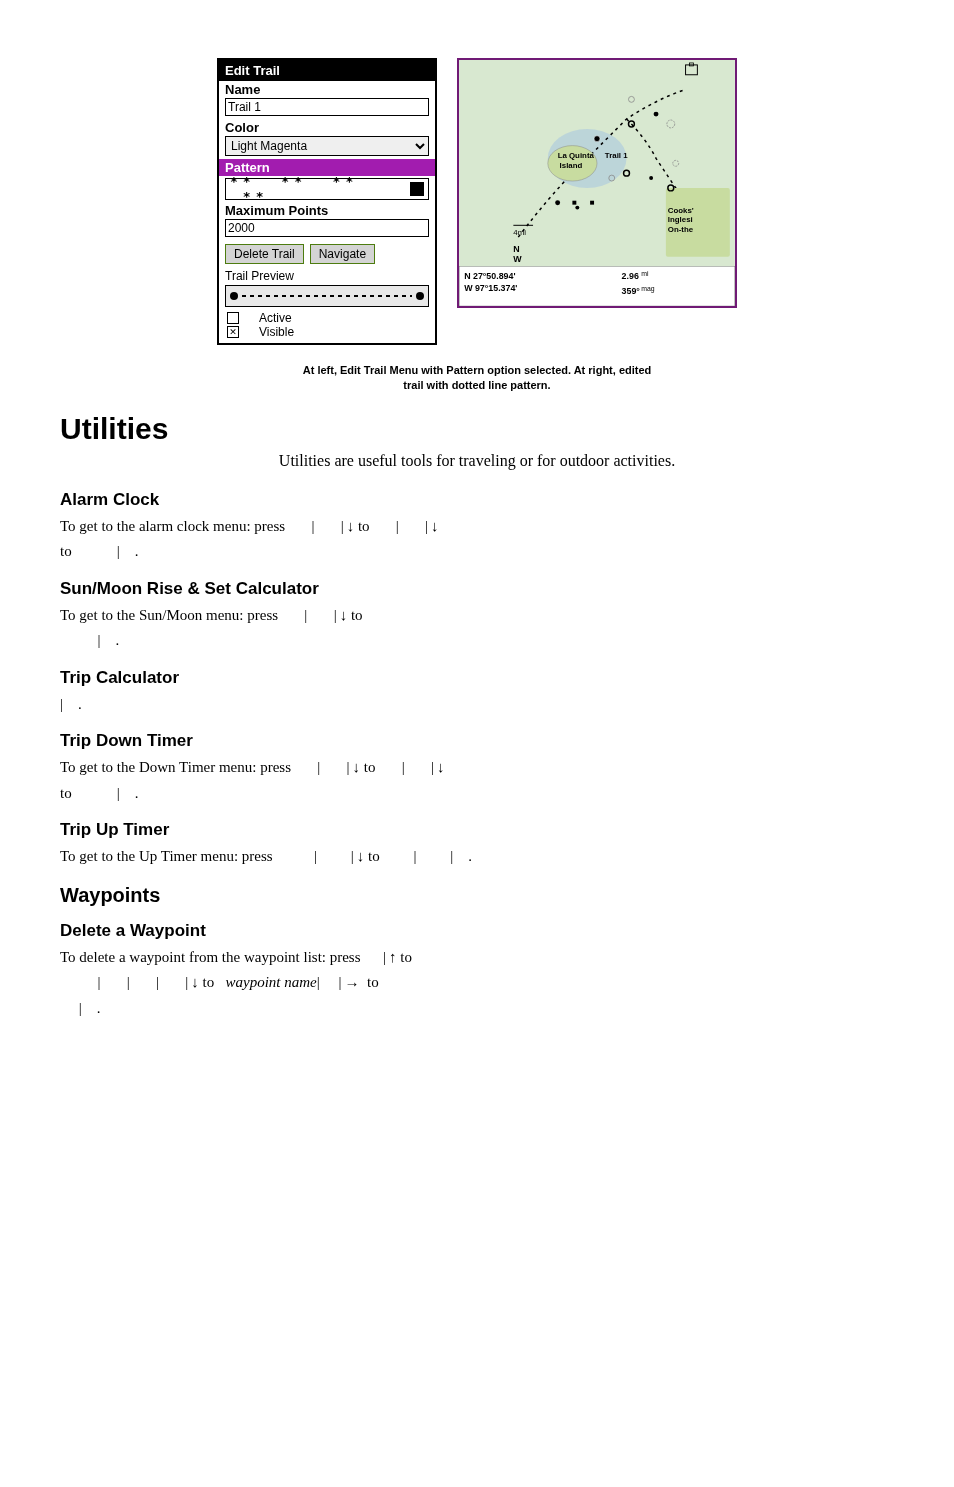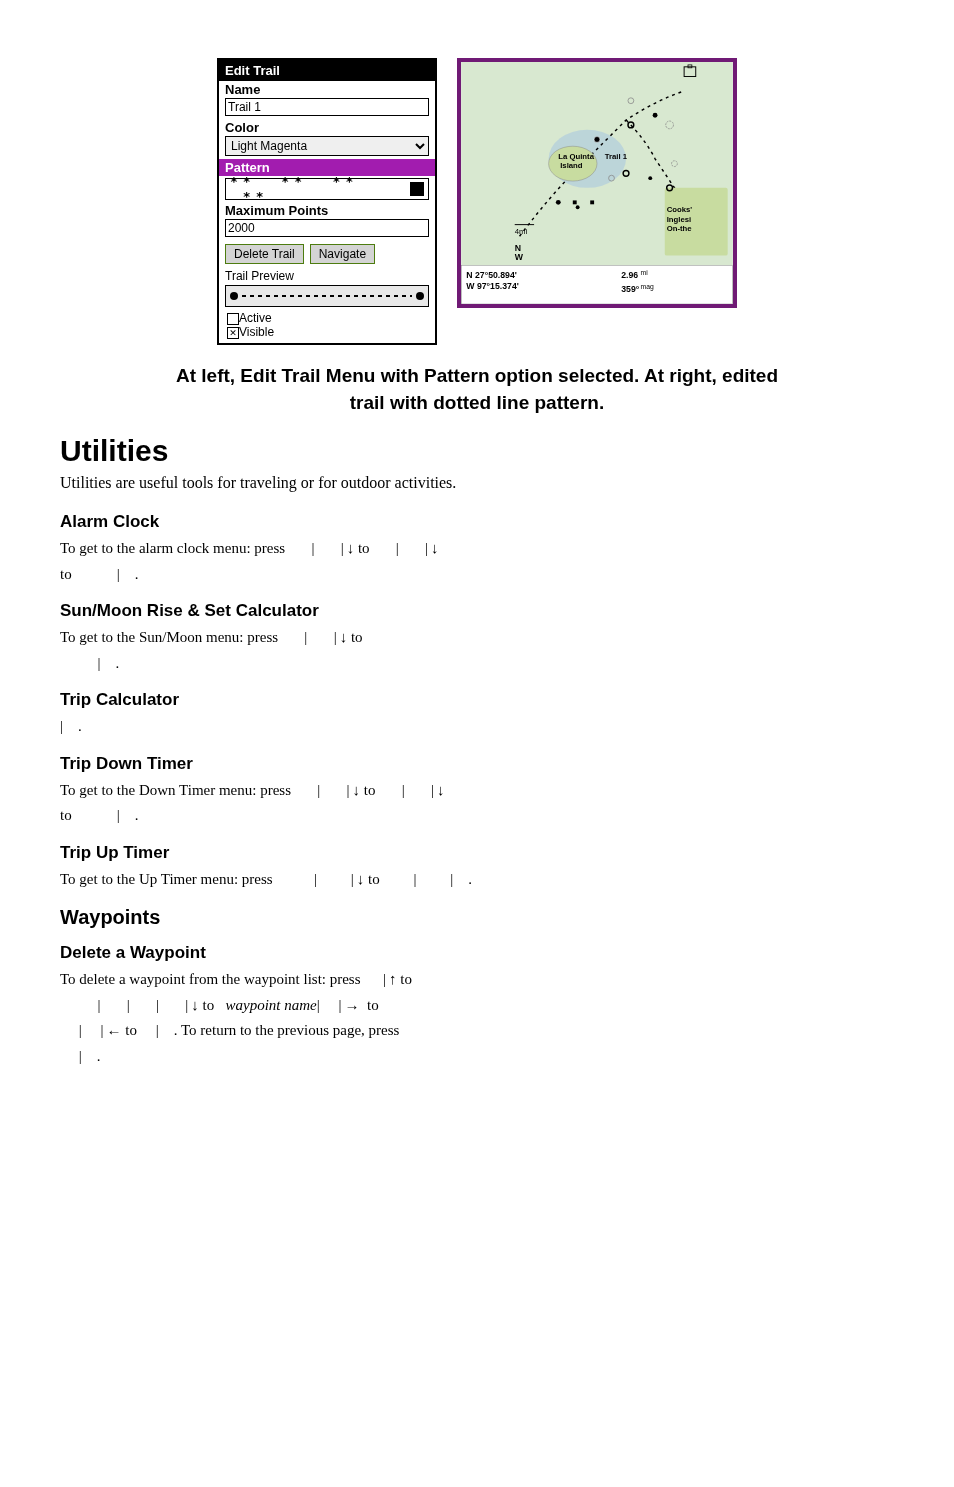--- a/index.html
+++ b/index.html
@@ -134,73 +134,74 @@
     }
     .checkbox-row {
       display: flex;
       flex-direction: column;
       margin: 2px 8px 4px 8px;
       font-size: 12px;
       font-family: Arial, Helvetica, sans-serif;
     }
     .checkbox-item {
       display: flex;
-      align-items: flex-end;
-      gap: 0;
+      align-items: center;
+      gap: 20px;
     }
     .cb-box {
       width: 12px;
       height: 12px;
       border: 1px solid #000;
       background: #fff;
       display: inline-flex;
       align-items: center;
       justify-content: center;
       font-size: 10px;
     }
     .cb-box.checked::after {
       content: '✕';
       font-size: 9px;
     }
 
     
     .map-panel {
       width: 280px;
       height: 250px;
-      border: 4px solid #701a75;
+      border: 2px solid #701a75;
       background: #e0e8e0;
       position: relative;
       overflow: hidden;
     }
     
     .map-svg {
       width: 100%;
       height: 100%;
     }
 
     
     .caption {
       text-align: center;
       font-weight: bold;
-      font-size: 19px;
+      font-size: 11px;
       margin-bottom: 18px;
       font-family: Arial, Helvetica, sans-serif;
       line-height: 1.4;
     }
 
     
     .section-heading {
       font-size: 30px;
       font-weight: bold;
       font-family: Arial, Helvetica, sans-serif;
       margin-bottom: 6px;
     }
     .section-intro {
       font-size: 16px;
       margin-bottom: 20px;
+      text-align: center;
     }
     .subsection-heading {
       font-size: 17px;
       font-weight: bold;
       font-family: Arial, Helvetica, sans-serif;
       margin-bottom: 4px;
       margin-top: 14px;
     }
     .instruction-block {
       margin-bottom: 14px;
@@ -429,23 +430,16 @@
     &nbsp;&nbsp;&nbsp;&nbsp;&nbsp;&nbsp;&nbsp;&nbsp;&nbsp;
     <span class="key-pipe">|</span>&nbsp;&nbsp;&nbsp;&nbsp;&nbsp;&nbsp;
     <span class="key-pipe">|</span>&nbsp;&nbsp;&nbsp;&nbsp;&nbsp;&nbsp;
     <span class="key-pipe">|</span>&nbsp;&nbsp;&nbsp;&nbsp;&nbsp;&nbsp;
     <span class="key-down">| ↓ to</span>&nbsp;&nbsp;
     <span class="italic-word">waypoint name</span><span class="key-pipe">|</span>&nbsp;&nbsp;&nbsp;&nbsp;
     <span class="key-right">| →&nbsp;&nbsp;to</span>
   </span>
   <span class="instruction-line">
     &nbsp;&nbsp;&nbsp;&nbsp;
-    <span class="key-pipe">|</span>&nbsp;&nbsp;&nbsp;&nbsp;
-    <span class="key-left">| ← to</span>&nbsp;&nbsp;&nbsp;&nbsp;
-    <span class="key-pipe">|</span>&nbsp;&nbsp;&nbsp;
-    <span>. To return to the previous page, press</span>
-  </span>
-  <span class="instruction-line">
-    &nbsp;&nbsp;&nbsp;&nbsp;
     <span class="key-pipe">|</span>&nbsp;&nbsp;&nbsp;
     <span>.</span>
   </span>
 </div>
 
 </body></html>

